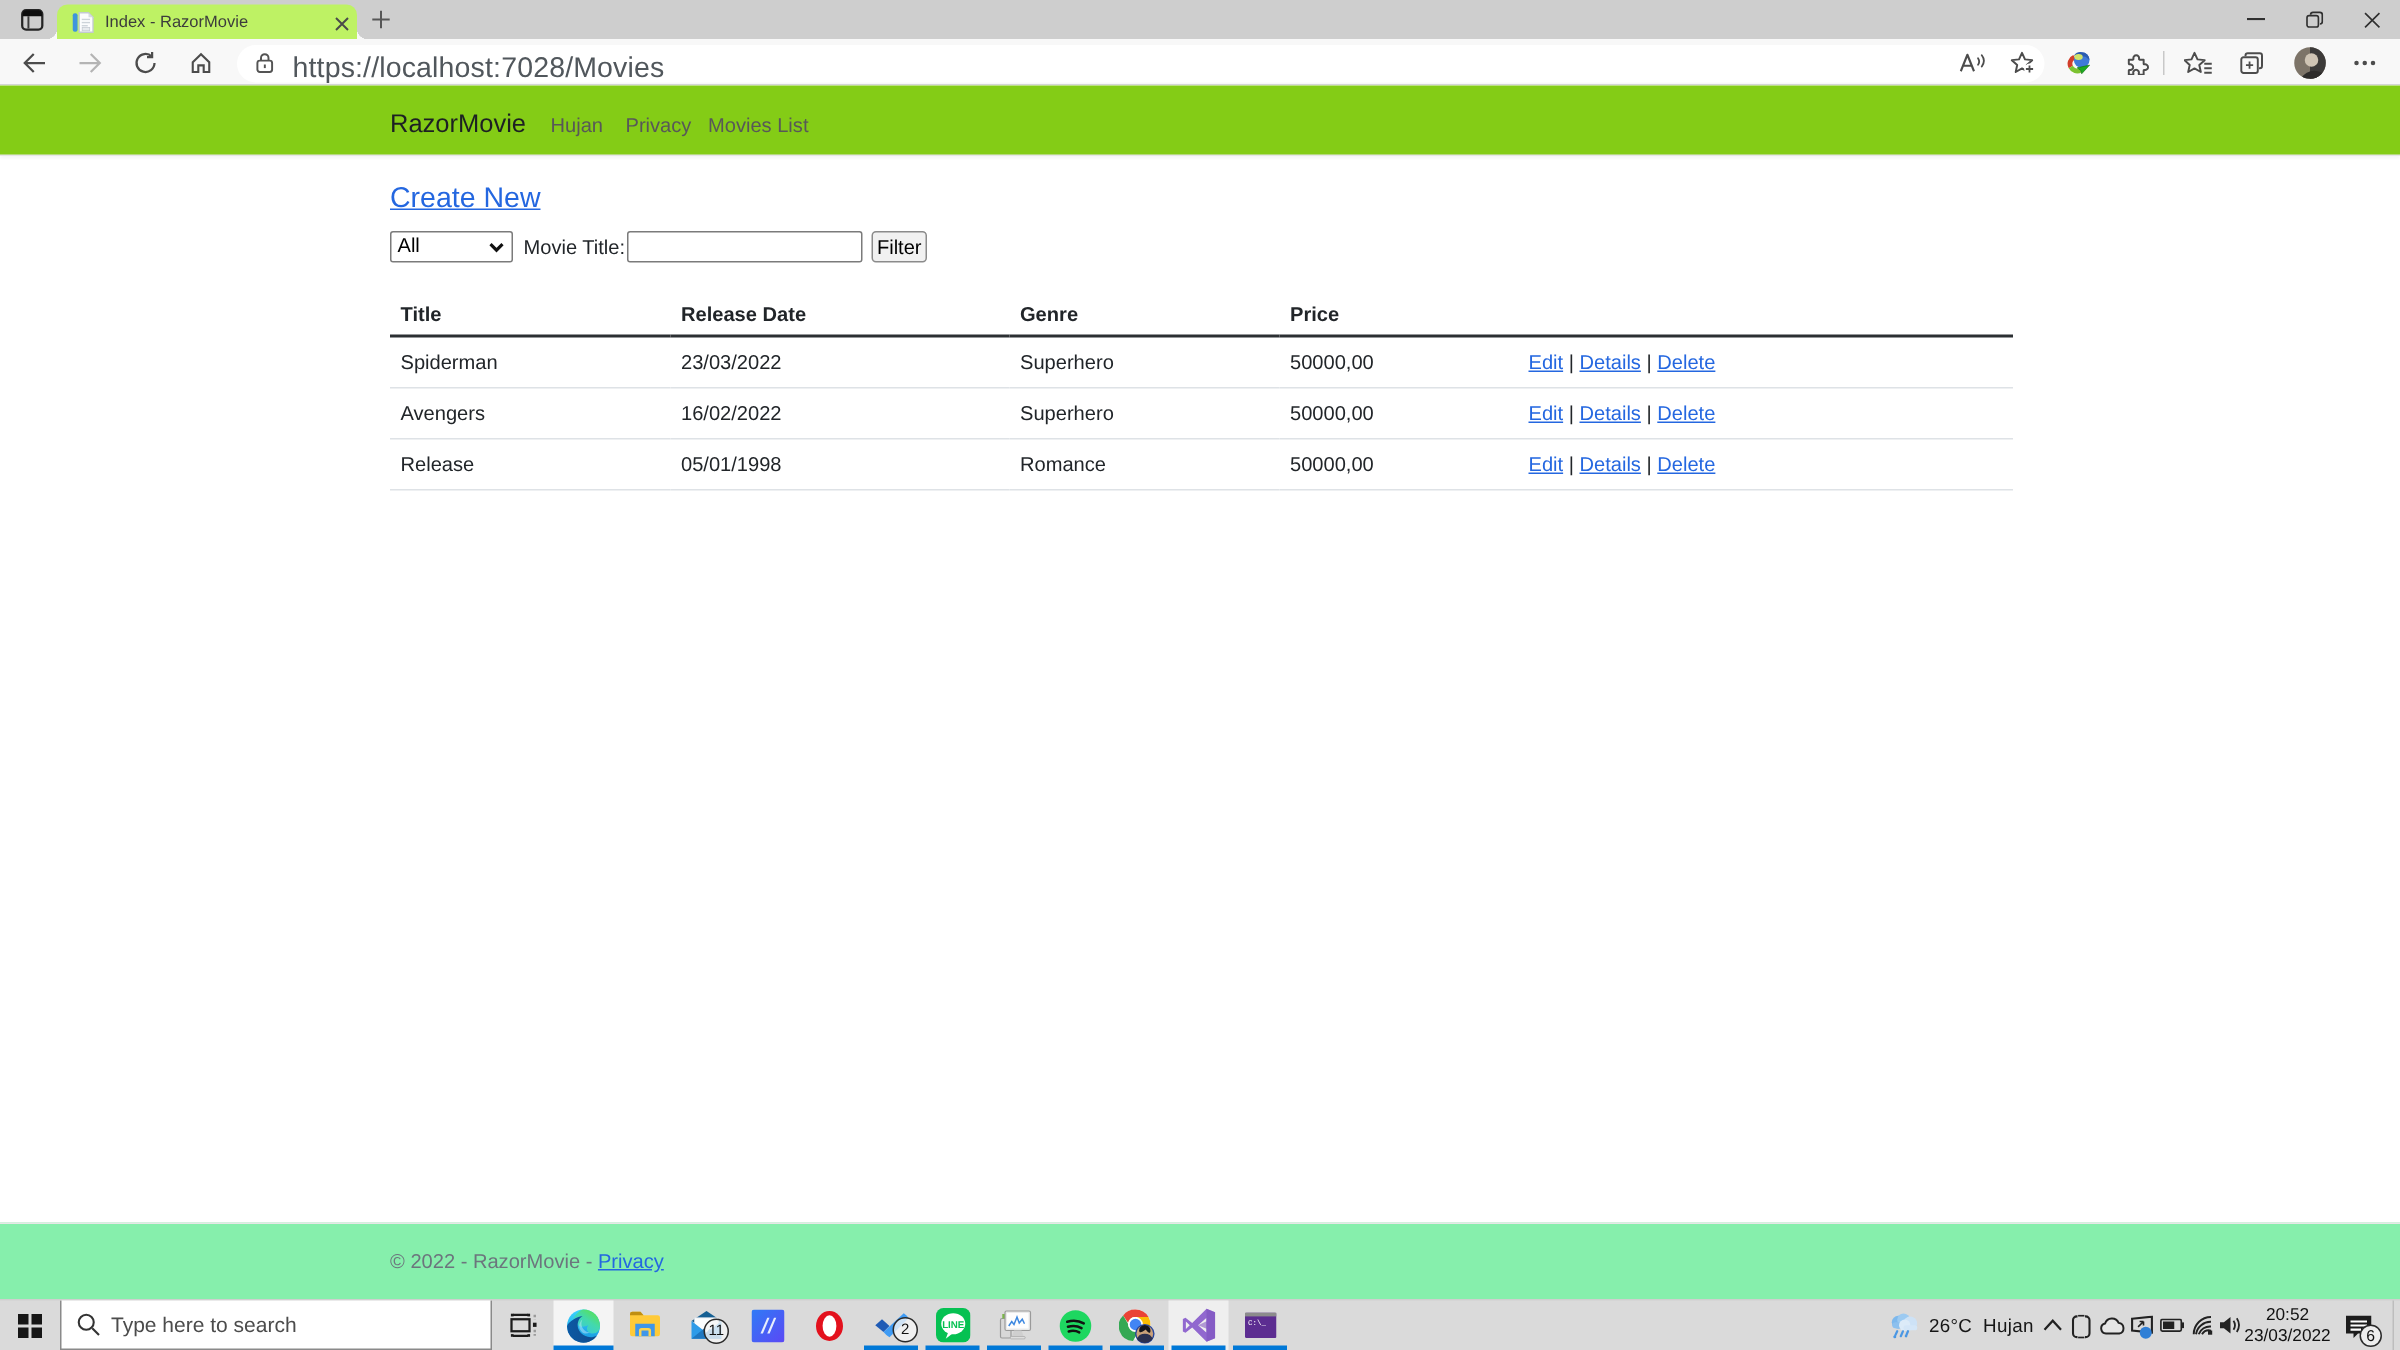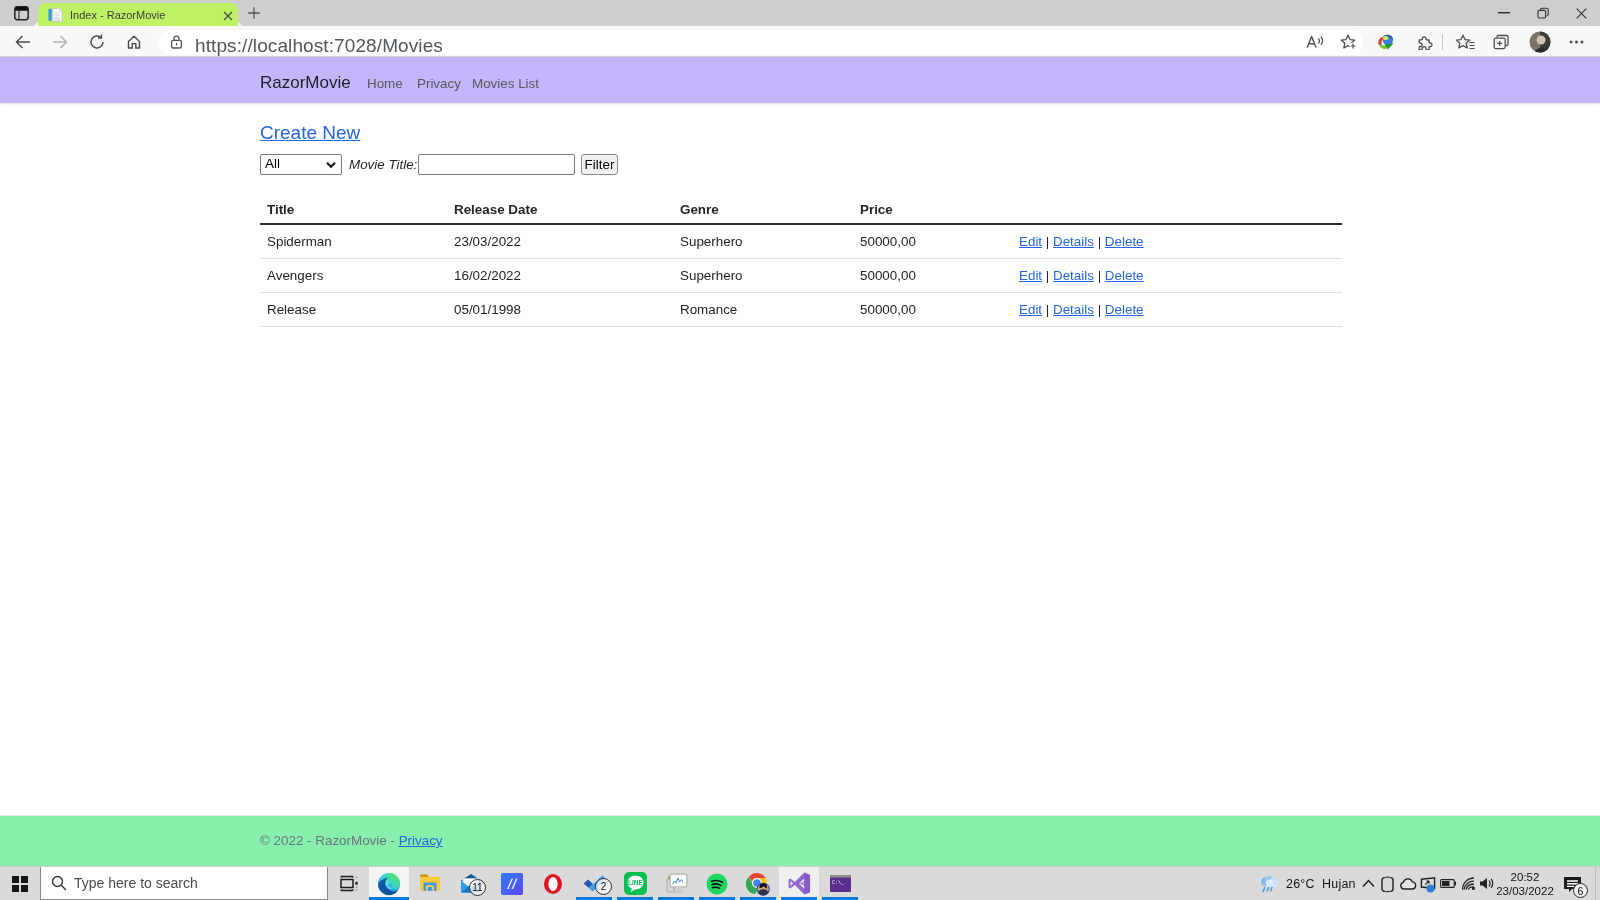--- a/index.html
+++ b/index.html
@@ -7,30 +7,30 @@
   .abs { position:absolute; }
   
   #titlebar { position:absolute; left:0; top:0; width:1600px; height:26px; background:#cecece; }
   #tab { position:absolute; left:38px; top:3px; width:200px; height:23px; background:#bef264; border-radius:7px 7px 0 0; }
   #tabtitle { position:absolute; left:32px; top:6px; font-size:11px; color:#3c3c3c; }
   #toolbar { position:absolute; left:0; top:26px; width:1600px; height:31px; background:#f8f8f8; border-bottom:1px solid #d5d5d5; }
   #addrbar { position:absolute; left:158px; top:30px; width:1205px; height:25px; background:#ffffff; border-radius:13px; }
   #url { position:absolute; left:195px; top:35px; font-size:19px; color:#51575c; letter-spacing:0.1px; }
   
   #page { position:absolute; left:0; top:57px; width:1600px; height:809px; background:#ffffff; }
-  #navbar { position:absolute; left:0; top:0; width:1600px; height:47px; background:#c4b5fd; border-bottom:1px solid #e6e6e6; box-shadow:0 2px 2px rgba(0,0,0,.04); }
+  #navbar { position:absolute; left:0; top:0; width:1600px; height:47px; background:#84cc16; border-bottom:1px solid #e6e6e6; box-shadow:0 2px 2px rgba(0,0,0,.04); }
   #brand { position:absolute; left:260px; top:16px; font-size:17px; color:#1d2023; }
   .navlink { position:absolute; top:19px; font-size:13.4px; color:#585858; }
   a.blue { color:#2467e0; text-decoration:underline; }
   #createnew { position:absolute; left:260px; top:65px; font-size:19px; }
   
   #filterrow { position:absolute; left:260px; top:97px; height:21px; }
   #sel { position:absolute; left:0px; top:0px; width:82px; height:21px; border:1.5px solid #7b7b7b; border-radius:2px; background:#fff; font-size:13.4px; color:#000; padding-left:4px; line-height:18px; }
   #sel .chev { position:absolute; right:5px; top:6px; }
-  #mtlabel { position:absolute; left:89px; top:3px; font-size:13.4px; color:#212529; white-space:nowrap;font-style:italic; }
+  #mtlabel { position:absolute; left:89px; top:3px; font-size:13.4px; color:#212529; white-space:nowrap; }
   #inp { position:absolute; left:158px; top:0px; width:157px; height:21px; border:1.5px solid #7b7b7b; border-radius:2px; background:#fff; }
   #filterbtn { position:absolute; left:321px; top:0px; width:37px; height:21px; background:#f1f1f1; border:1px solid #8b8b8b; border-radius:3px; font-size:13.4px; color:#000; text-align:center; line-height:19px; }
   
   #tbl { position:absolute; left:260px; top:138px; width:1082px; border-collapse:collapse; table-layout:fixed; font-size:13.4px; color:#212529; }
   #tbl th { text-align:left; font-weight:bold; padding:7px 7px 6px 7px; border-bottom:2px solid #2b2f32; }
   #tbl td { padding:0 7px; height:34px; border-bottom:1px solid #dee2e6; }
   
   #footer { position:absolute; left:0; top:758px; width:1600px; height:51px; border-top:1px solid #e7e7e7; background:#86efac; }
   #footer .in { position:absolute; left:260px; top:17px; font-size:13.4px; color:#6c757d; }
   
@@ -169,21 +169,21 @@
 
 <svg class="abs" style="left:1569px;top:40px" width="15" height="4" viewBox="0 0 15 4">
   <circle cx="2" cy="2" r="1.5" fill="#4c4c4c"></circle>
     <circle cx="7.5" cy="2" r="1.5" fill="#4c4c4c"></circle>
     <circle cx="13" cy="2" r="1.5" fill="#4c4c4c"></circle>
 </svg>
 
 <div id="page">
   <div id="navbar">
     <div id="brand">RazorMovie</div>
-    <div class="navlink" style="left:367px">Home</div>
+    <div class="navlink" style="left:367px">Hujan</div>
     <div class="navlink" style="left:417px">Privacy</div>
     <div class="navlink" style="left:472px">Movies List</div>
   </div>
   <div id="createnew"><a class="blue" href="#">Create New</a></div>
   <div id="filterrow">
     <div id="sel">All
       <svg class="chev" width="10" height="8" viewBox="0 0 10 8">
           <path d="M1 1.8 L5 5.8 L9 1.8" fill="none" stroke="#111" stroke-width="2.1"></path>
         </svg>
     </div>

